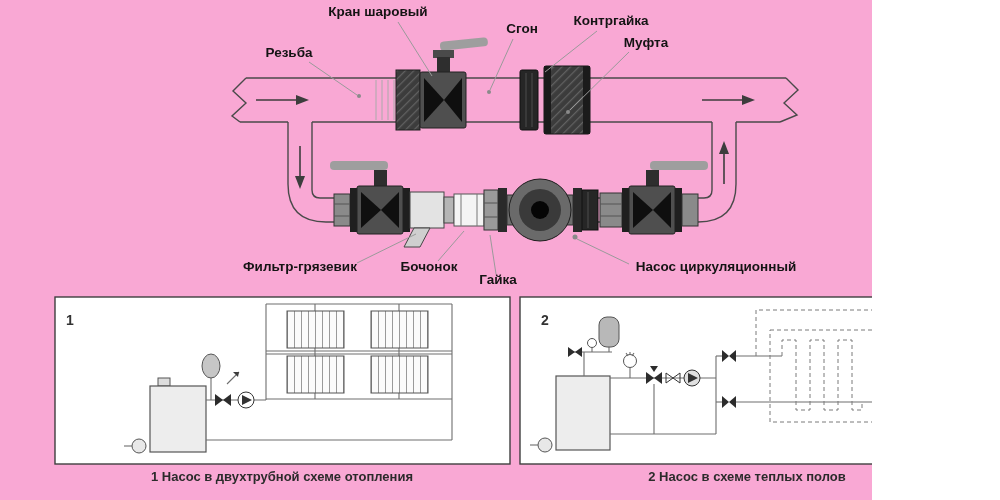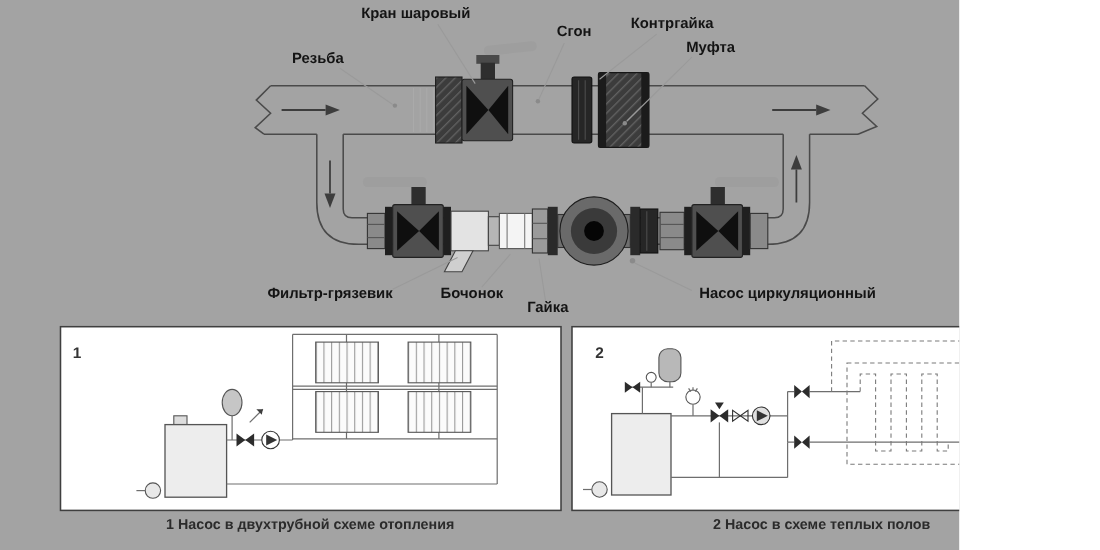--- a/index.html
+++ b/index.html
@@ -1,16 +1,16 @@
 <!DOCTYPE html>
 <html><head>
 <meta charset="utf-8">
 <style>
   html,body{margin:0;padding:0;background:#ffffff;}
-  .canvas{position:relative;width:872px;height:500px;background:#a3a3a3;overflow:hidden;
+  .canvas{position:relative;width:872px;height:500px;background:#f9a8d4;overflow:hidden;
           font-family:"Liberation Sans",sans-serif;}
   svg text{text-anchor:middle;}
   .pipe{fill:none;stroke:#4a4a4a;stroke-width:1.4;}
   .leader{fill:none;stroke:#9a9a9a;stroke-width:1;}
   .pline{fill:none;stroke:#6e6e6e;stroke-width:1.1;}
   .dashed{fill:none;stroke:#7a7a7a;stroke-width:1;stroke-dasharray:4 3;}
   .lbl{font:bold 13.5px "Liberation Sans",sans-serif;fill:#141414;}
   .cap{font:bold 13px "Liberation Sans",sans-serif;fill:#2b2b2b;}
   .num{font:bold 14px "Liberation Sans",sans-serif;fill:#333;}
   .arr{fill:#3d3d3d;}

